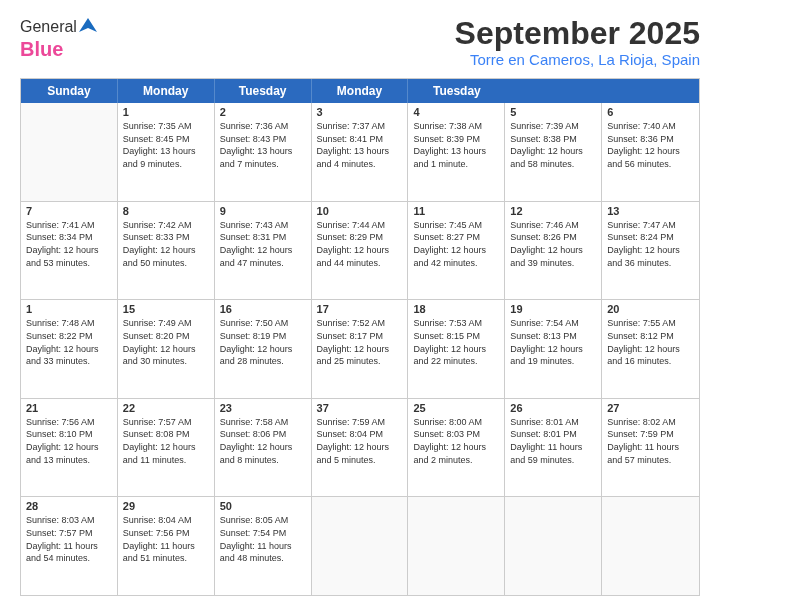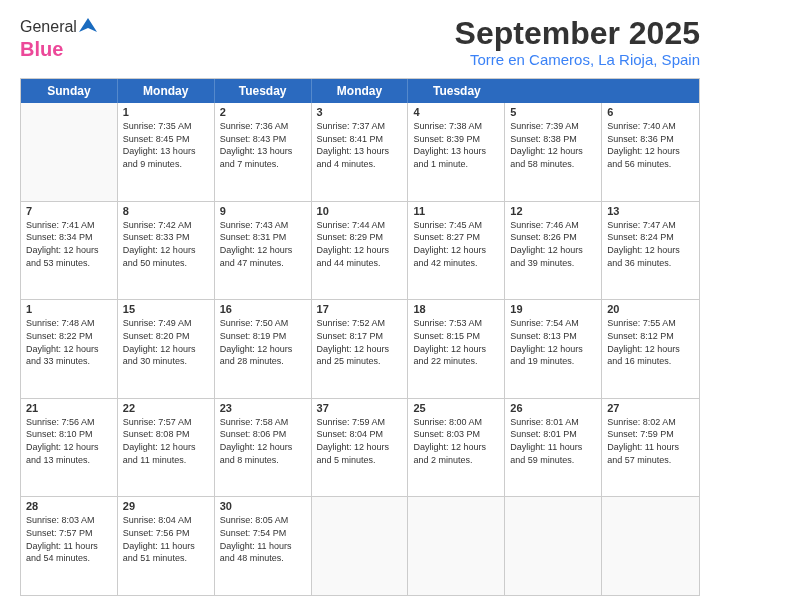--- a/index.html
+++ b/index.html
@@ -253,21 +253,21 @@
         <div class="cal-row">
           <div class="cal-cell">
             <span class="day-num">28</span>
             <div class="cell-info">Sunrise: 8:03 AM<br>Sunset: 7:57 PM<br>Daylight: 11 hours<br>and 54 minutes.</div>
           </div>
           <div class="cal-cell">
             <span class="day-num">29</span>
             <div class="cell-info">Sunrise: 8:04 AM<br>Sunset: 7:56 PM<br>Daylight: 11 hours<br>and 51 minutes.</div>
           </div>
           <div class="cal-cell">
-            <span class="day-num">30</span>
+            <span class="day-num">50</span>
             <div class="cell-info">Sunrise: 8:05 AM<br>Sunset: 7:54 PM<br>Daylight: 11 hours<br>and 48 minutes.</div>
           </div>
           <div class="cal-cell empty"></div>
           <div class="cal-cell empty"></div>
           <div class="cal-cell empty"></div>
           <div class="cal-cell empty"></div>
         </div>
       </div>
   </div>
 </div>

